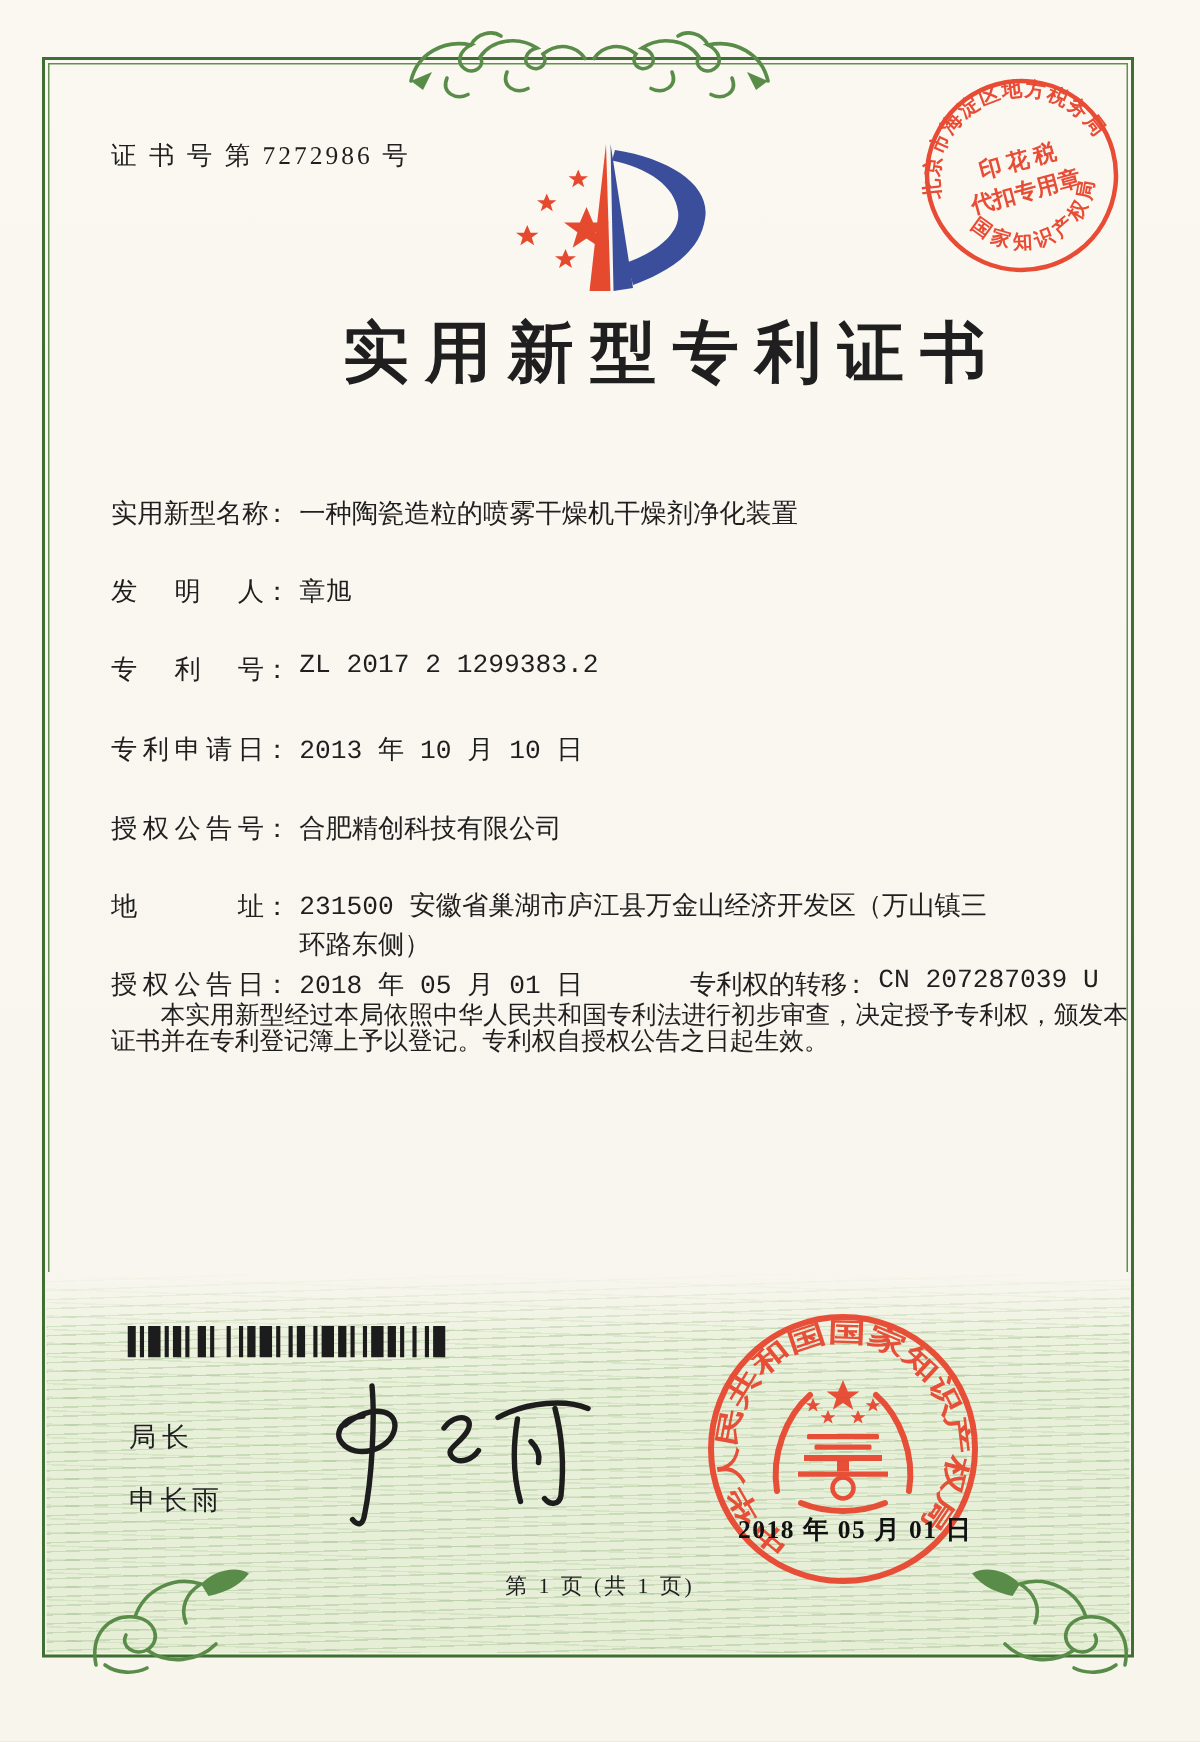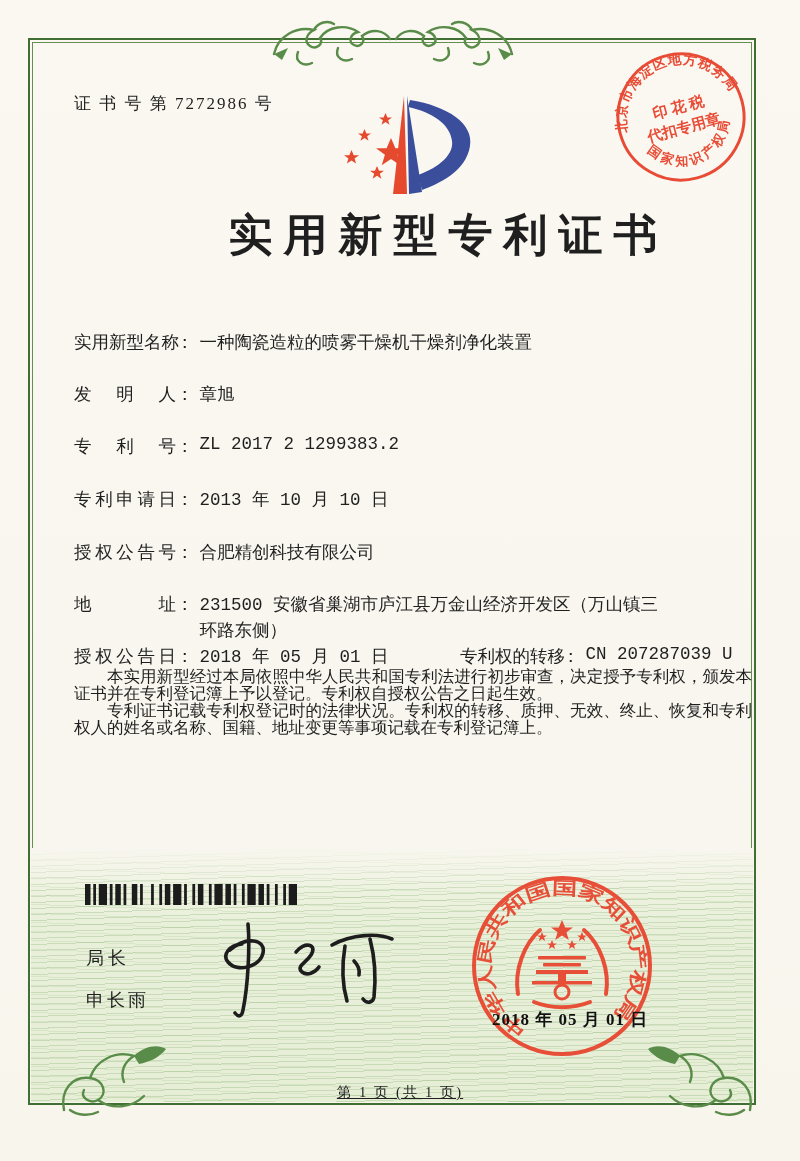--- a/index.html
+++ b/index.html
@@ -37,22 +37,22 @@
   .paras{position:absolute;left:74px;top:668px;width:678px;font-size:16.5px;
          line-height:17px;text-align:justify;}
   .paras p{margin:0;text-indent:2em;}
   .barcode{position:absolute;left:85px;top:884px;width:212px;height:21px;fill:#1c1c1c;}
   .signer-title{position:absolute;left:86px;top:946px;font-size:18px;letter-spacing:4px;}
   .signer-name{position:absolute;left:86px;top:988px;font-size:18px;letter-spacing:3px;}
   .signature{position:absolute;left:192px;top:912px;width:230px;height:110px;}
   .seal{position:absolute;left:466px;top:870px;width:192px;height:192px;opacity:.93;}
   .seal-date{position:absolute;left:492px;top:1008px;font-size:17px;letter-spacing:1px;
              color:#111;font-weight:bold;}
-  .footer{position:absolute;left:0;top:1083px;width:100%;text-align:center;
-          font-size:14.5px;letter-spacing:2px;text-decoration:underline;}
+  .footer{position:absolute;left:0;top:1048px;width:100%;text-align:center;
+          font-size:14.5px;letter-spacing:2px;}
   .dragons{position:absolute;left:268px;top:12px;width:250px;height:62px;}
   .corner{position:absolute;width:115px;height:84px;}
   .corner.bl{left:56px;top:1034px;}
   .corner.br{right:42px;top:1034px;transform:scaleX(-1);}
   .orn{stroke:#5a8c49;stroke-width:2.4;fill:none;stroke-linecap:round;}
   .orn-fill{fill:#5a8c49;stroke:none;}
   .sig-stroke{stroke:#1d1d1d;stroke-width:3.6;fill:none;stroke-linecap:round;stroke-linejoin:round;}
   svg text{font-family:"Liberation Serif","DejaVu Serif",serif;}
 </style>
 </head>
@@ -154,21 +154,20 @@
     <div class="frow r6">
       <span class="lbl">授权公告日</span><span class="colon">：</span><span class="val">2018 年 05 月 01 日</span>
     </div>
     <div class="frow r6b">
       <span class="lbl">专利权的转移</span><span class="colon">：</span><span class="val">CN 207287039 U</span>
     </div>
   </div>
 
   <div class="paras">
     <p>本实用新型经过本局依照中华人民共和国专利法进行初步审查，决定授予专利权，颁发本证书并在专利登记簿上予以登记。专利权自授权公告之日起生效。</p>
-    <p>专利证书记载专利权登记时的法律状况。专利权的转移、质押、无效、终止、恢复和专利权人的姓名或名称、国籍、地址变更等事项记载在专利登记簿上。</p>
   </div>
 
   <svg class="barcode" preserveAspectRatio="none" viewBox="0 0 77 21">
       <rect x="0" y="0" width="2" height="21"></rect>
       <rect x="3" y="0" width="1" height="21"></rect>
       <rect x="5" y="0" width="3" height="21"></rect>
       <rect x="9" y="0" width="1" height="21"></rect>
       <rect x="11" y="0" width="2" height="21"></rect>
       <rect x="14" y="0" width="1" height="21"></rect>
       <rect x="17" y="0" width="2" height="21"></rect>

